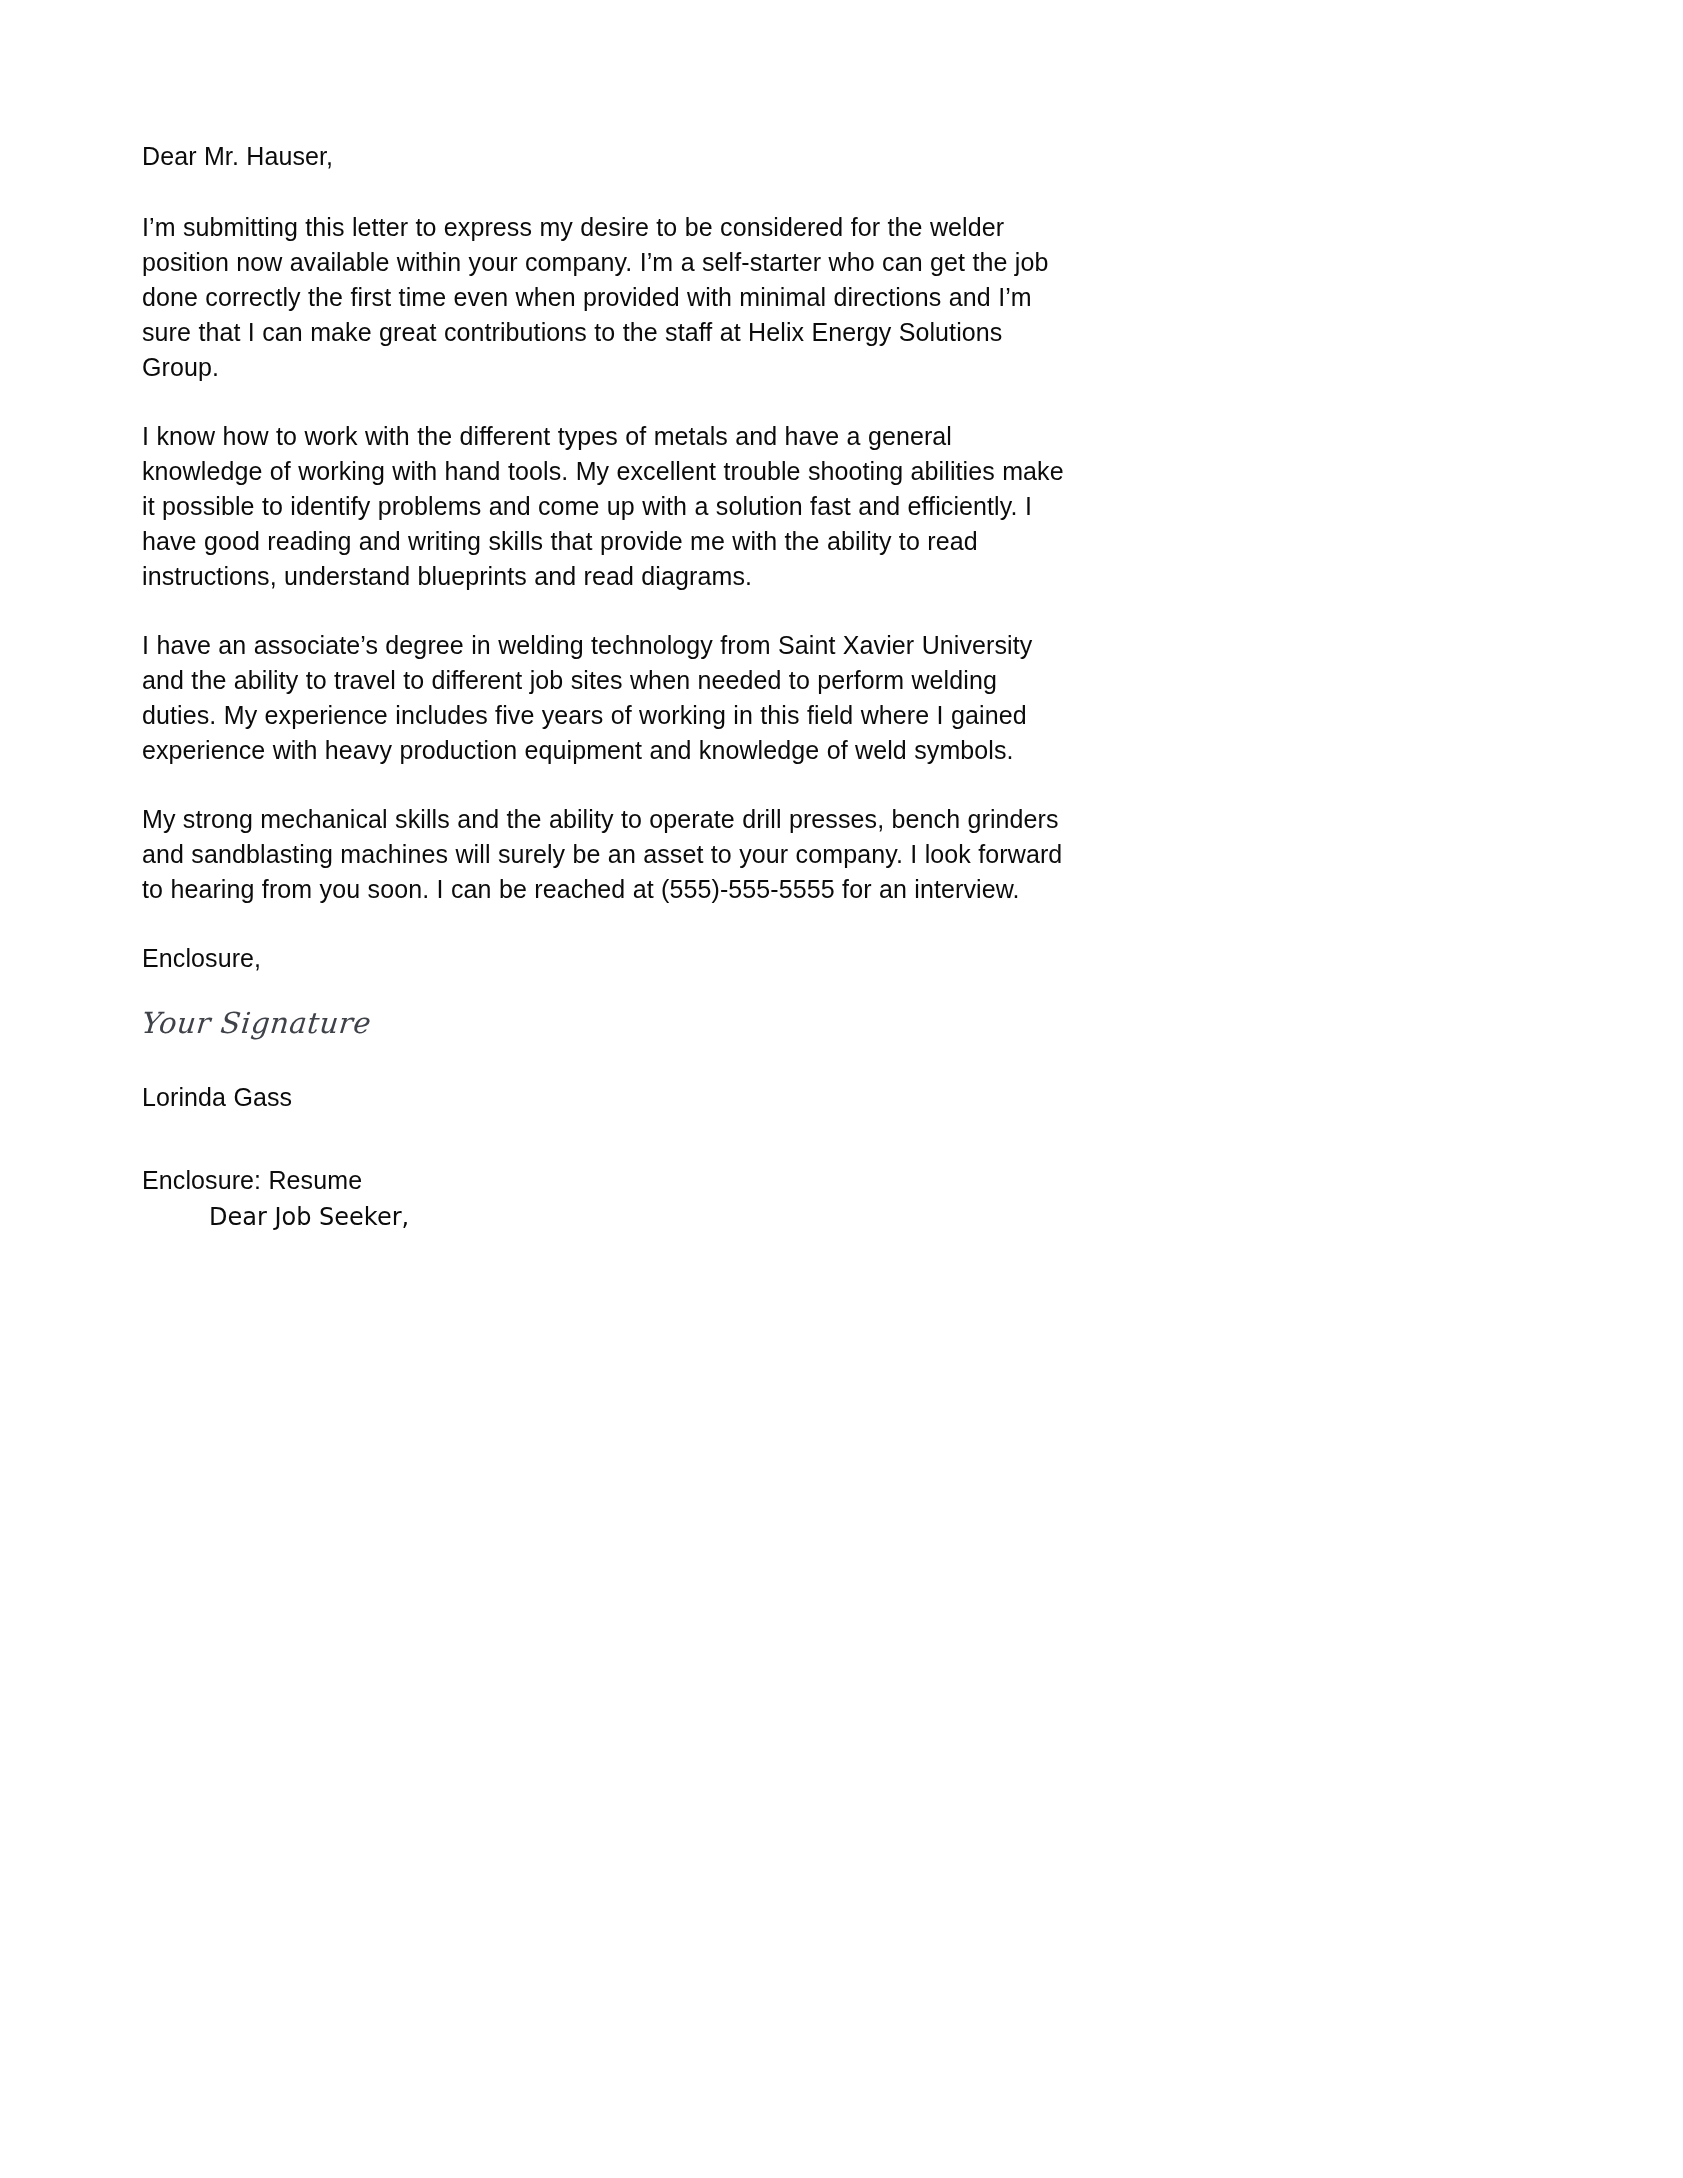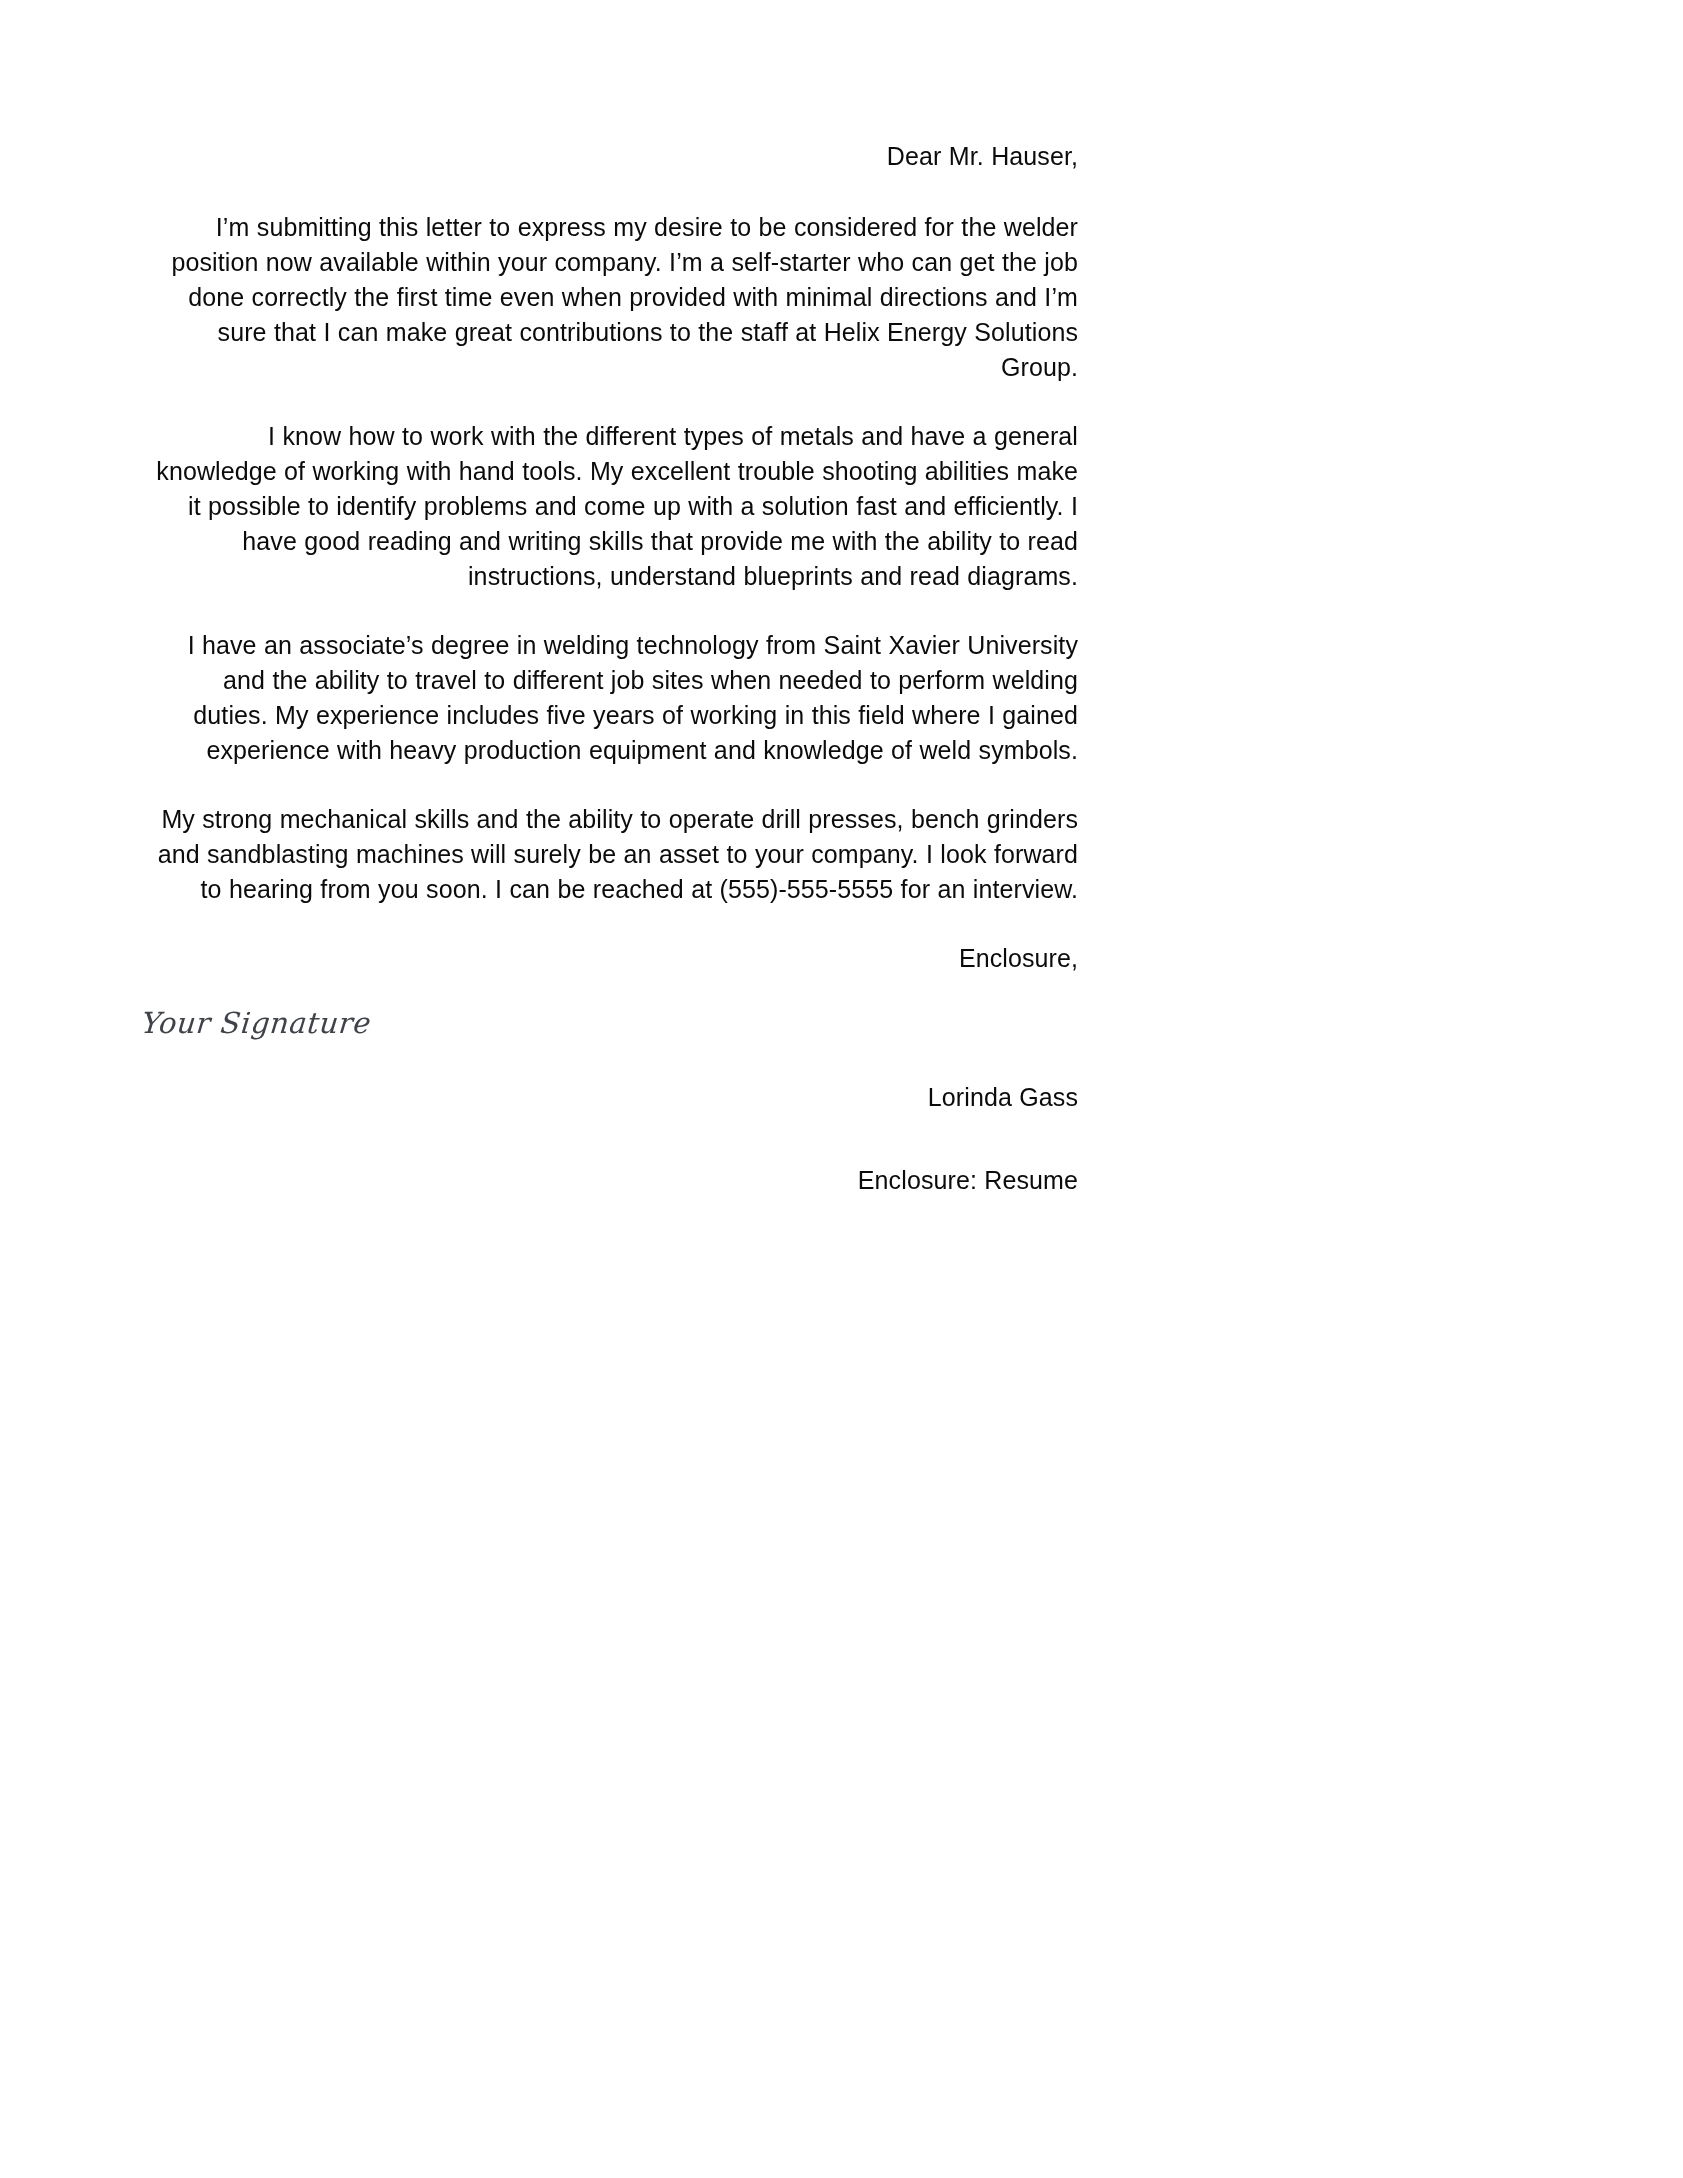--- a/index.html
+++ b/index.html
@@ -24,21 +24,21 @@
   .salutation,
   .para,
   .closing,
   .sender-name,
   .enclosure {
     font-family: "Liberation Sans", "DejaVu Sans", sans-serif;
     font-size: 25px;
     line-height: 35px;
     color: #0b0b0b;
     margin: 0 0 33px 0;
-    text-align: right;
+    text-align: left;
     letter-spacing: 0.1px;
     word-spacing: 0.3px;
   }
   .salutation {
     margin-bottom: 36px;
   }
   .para {
     margin-bottom: 34px;
     margin-top: 19px;
   }
@@ -95,16 +95,17 @@
     <p class="closing">Enclosure,</p>
 
     <div class="signature-row">
       <span class="signature-script">Your Signature</span>
     </div>
 
     <p class="sender-name">Lorinda Gass</p>
 
     <p class="enclosure">Enclosure: Resume</p>
 
+    <p class="enclosure-followup">Dear Job Seeker,</p>
 
   </div>
 </div>
 
 
 </body></html>

